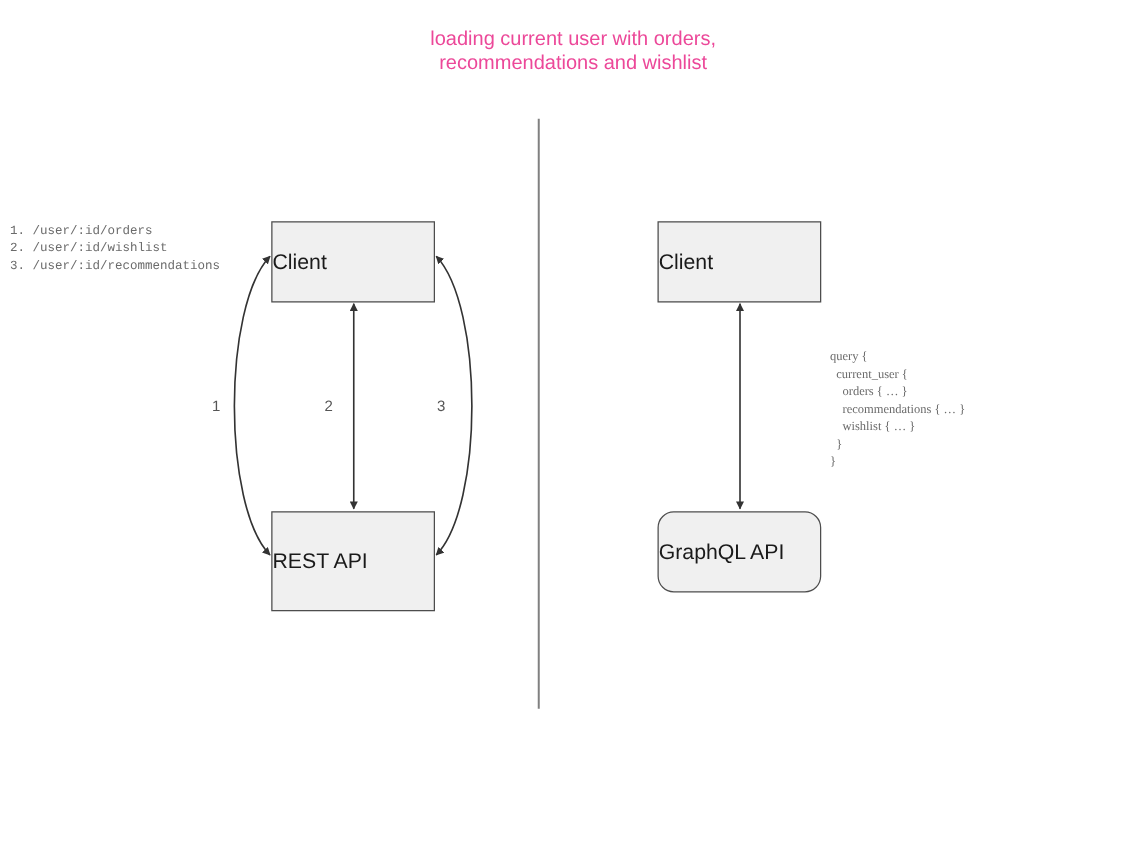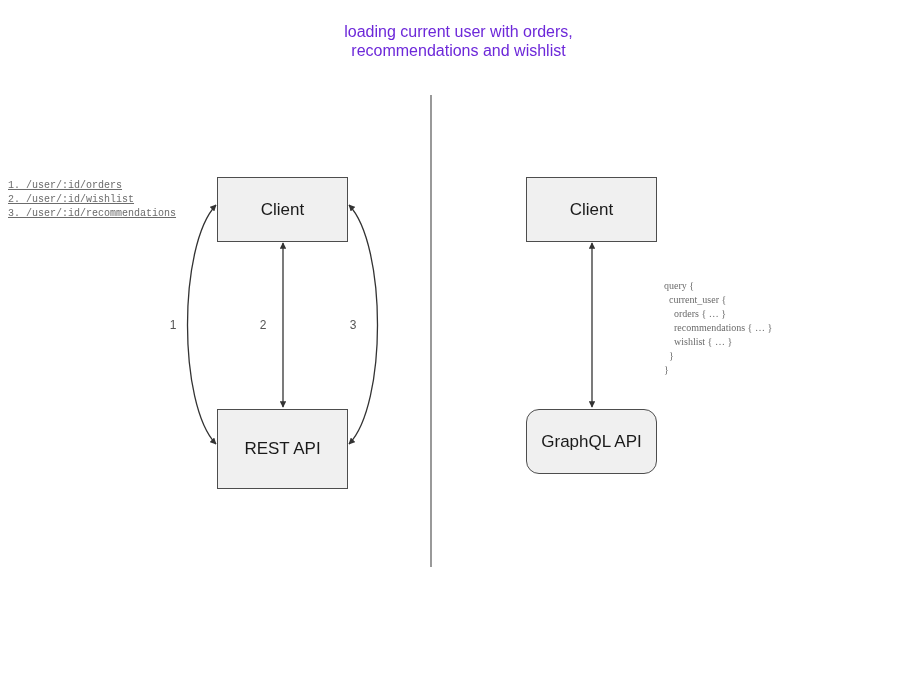--- a/index.html
+++ b/index.html
@@ -34,33 +34,33 @@
 
   
   .title {
     position: absolute;
     left: 0;
     top: 22px;
     width: 917px;
     text-align: center;
     font-size: 16px;
     line-height: 19px;
-    color: #6d28d9;
+    color: #ec4899;
     white-space: pre-line;
   }
 
   
   .node {
     position: absolute;
     box-sizing: border-box;
     background: #f0f0f0;
     border: 1px solid #4d4d4d;
     display: flex;
     align-items: center;
-    justify-content: center;
+    justify-content: flex-start;
     font-size: 17px;
     color: #1a1a1a;
   }
   .node-client-left  { left: 217px; top: 177px; width: 131px; height: 65px; }
   .node-rest-api     { left: 217px; top: 409px; width: 131px; height: 80px; }
   .node-client-right { left: 526px; top: 177px; width: 131px; height: 65px; }
   .node-graphql-api  { left: 526px; top: 409px; width: 131px; height: 65px; border-radius: 13px; }
 
   
   .edge-label {
@@ -76,21 +76,21 @@
 
   
   .code-block {
     position: absolute;
     font-family: "Liberation Mono", monospace;
     font-size: 10px;
     line-height: 14px;
     color: #6b6b6b;
     white-space: pre;
   }
-  .rest-endpoints { left: 8px;   top: 179px; text-decoration: underline; }
+  .rest-endpoints { left: 8px;   top: 179px; }
   .graphql-query  { left: 664px; top: 279px; font-family: Liberation Serif, serif; }
 </style>
 </head>
 <body>
 
 <div id="canvas">
 
   <div class="title">loading current user with orders,
 recommendations and wishlist</div>
 

